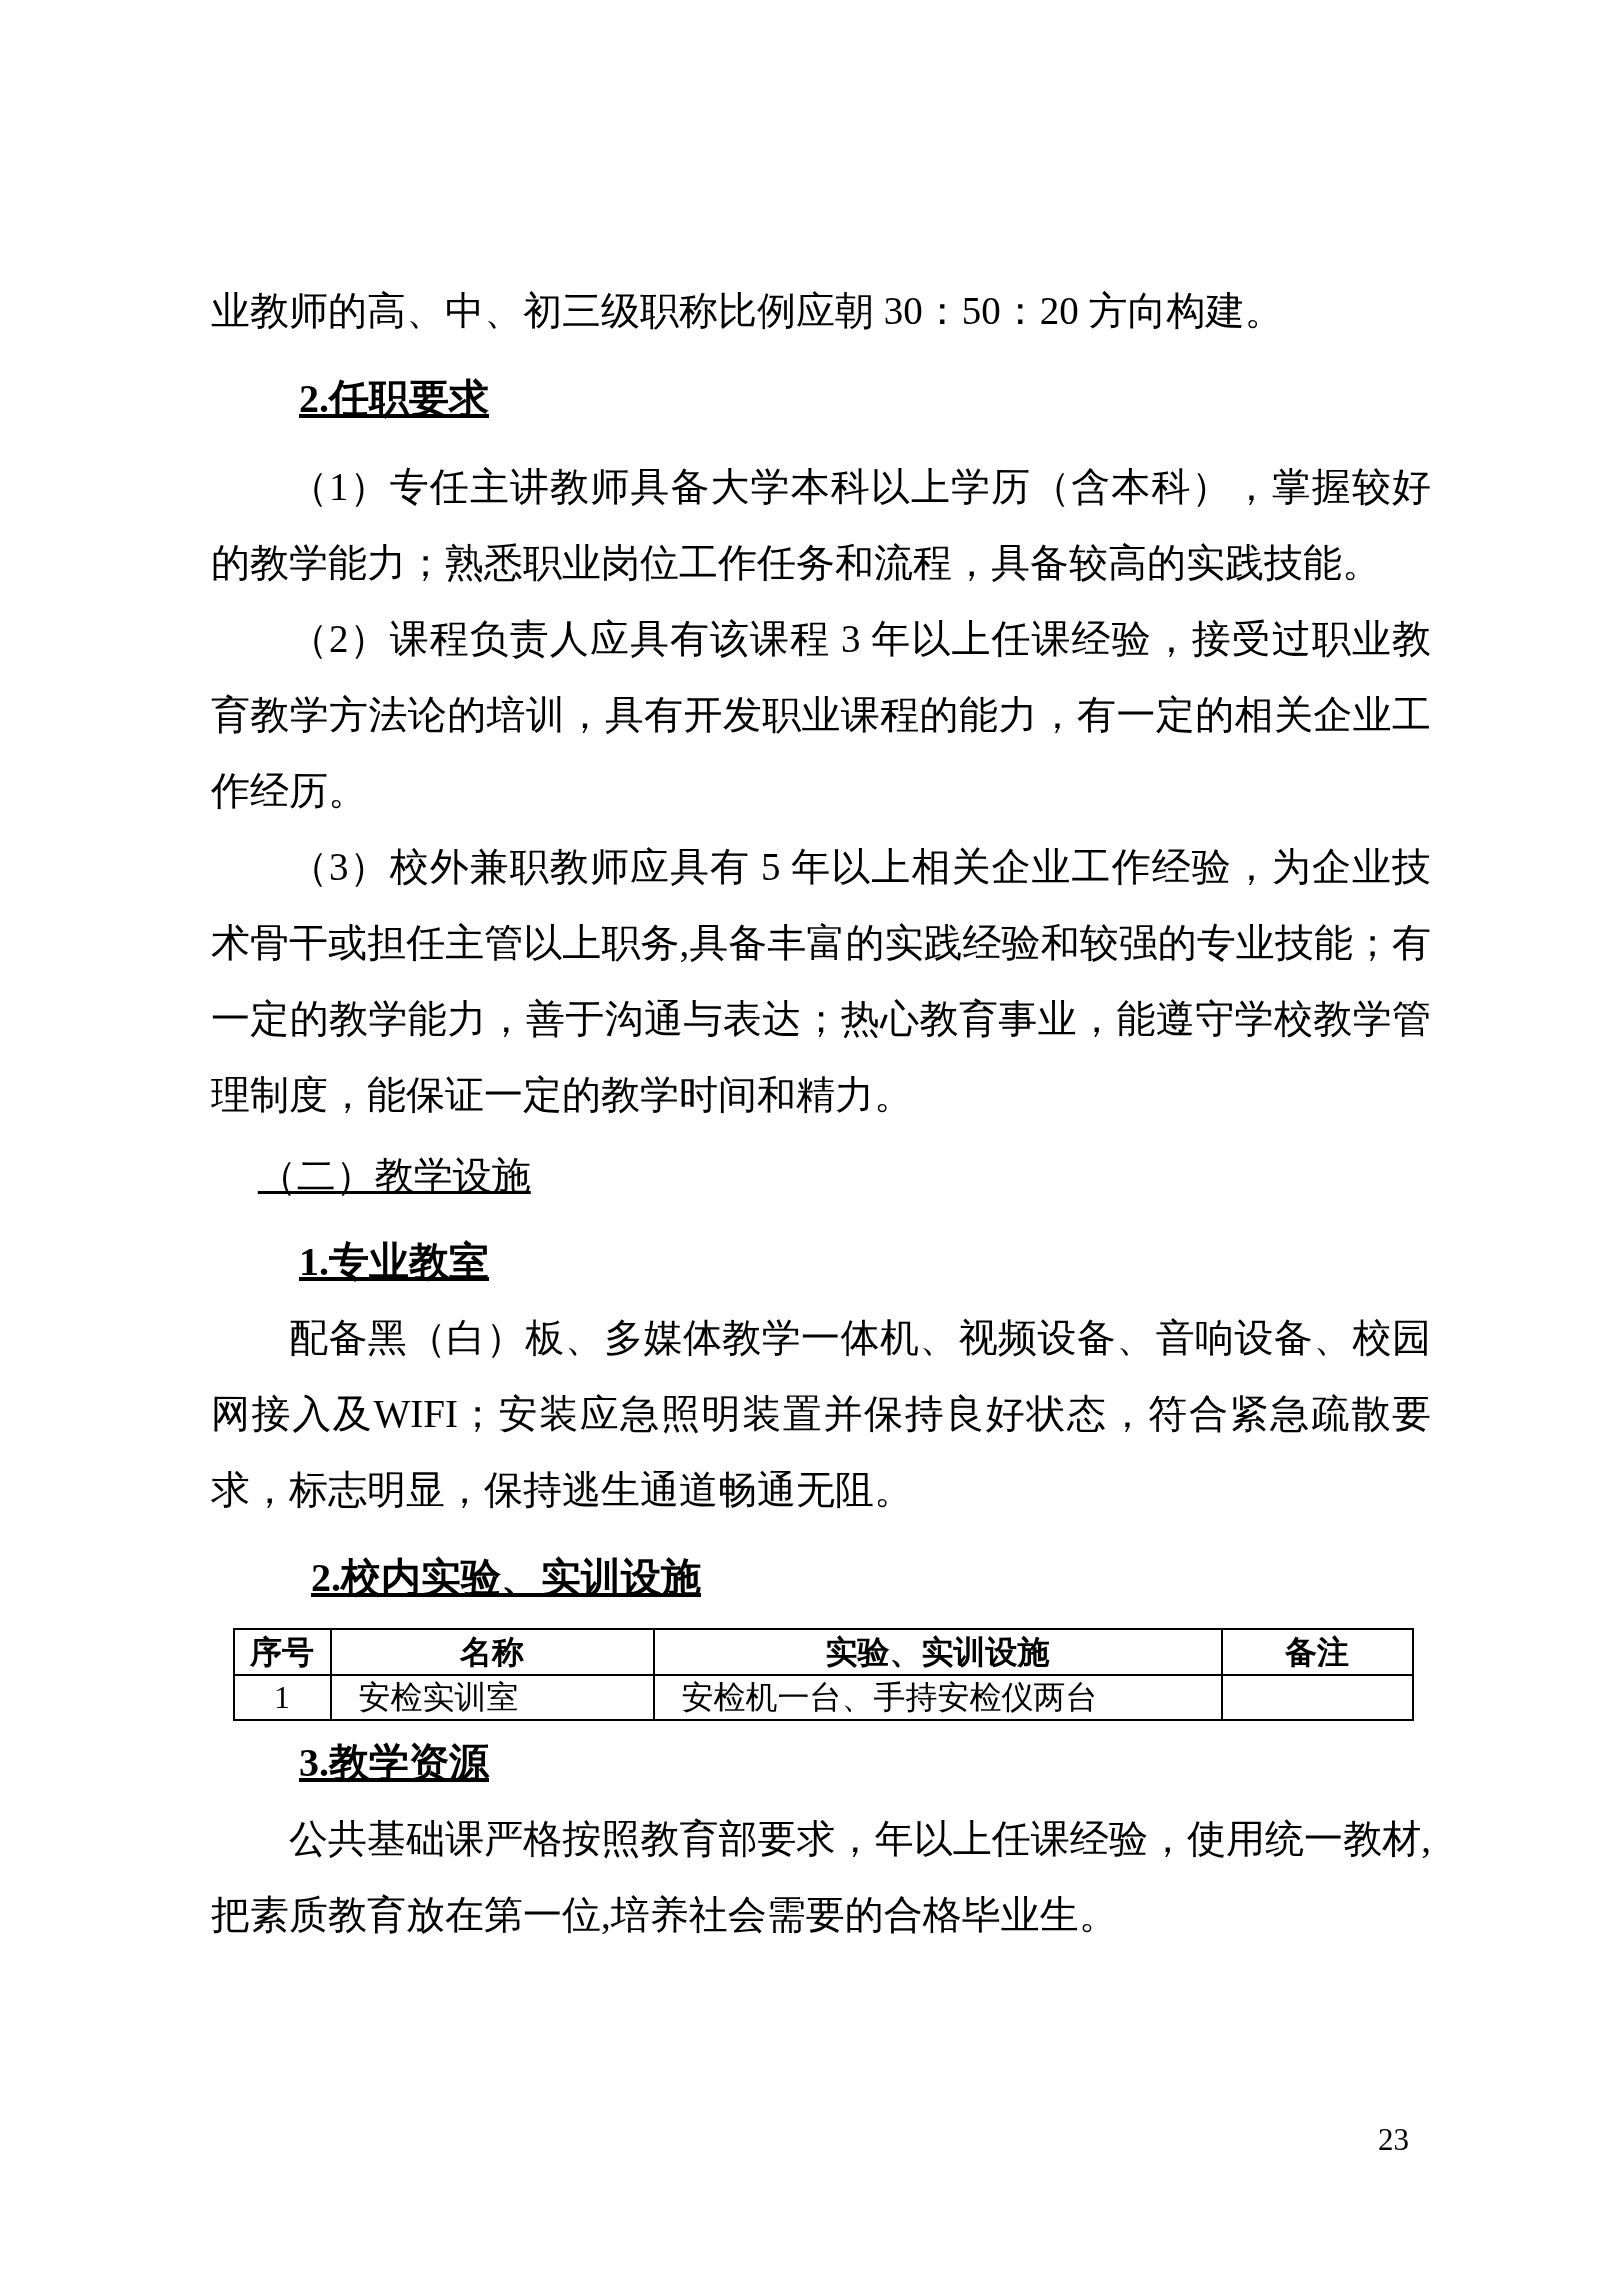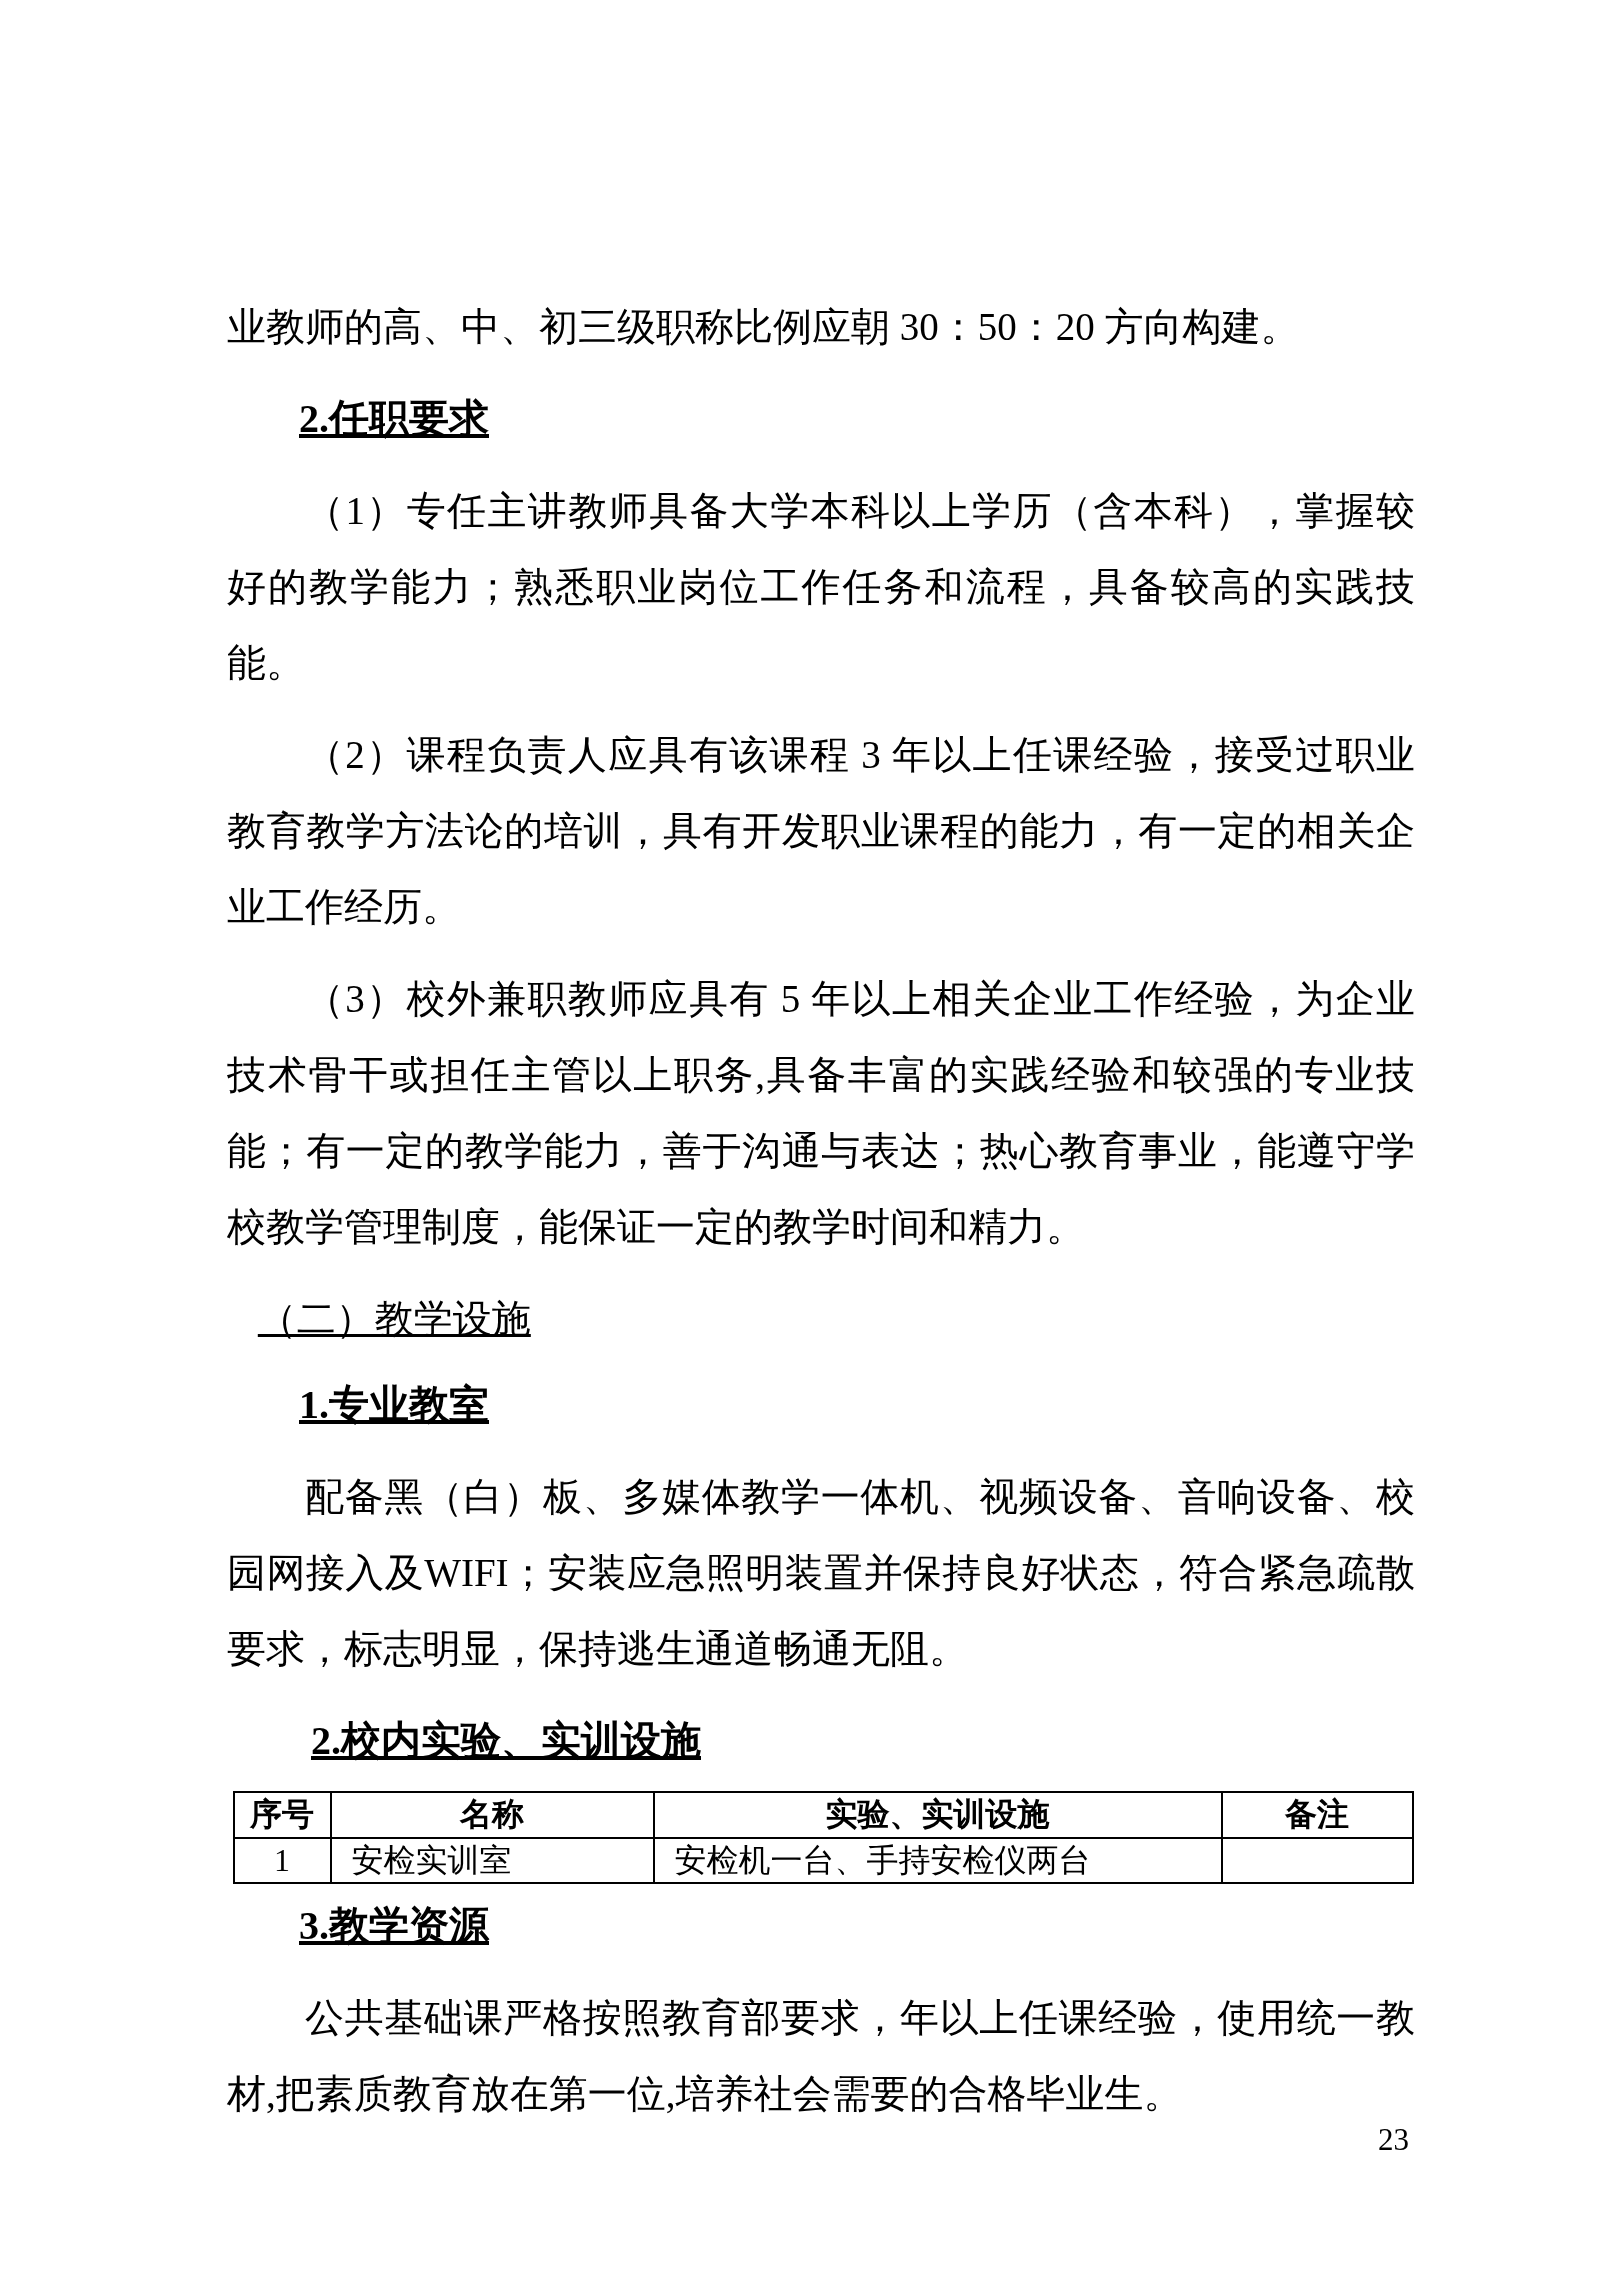--- a/index.html
+++ b/index.html
@@ -14,21 +14,21 @@
   }
   .content{
     position:absolute;
     left:211px;
     top:273px;
     width:1220px;
     font-size:39px;
     line-height:76px;
     text-align:justify;
   }
-  .content p{margin:16px;text-indent:2em;}
+  .content p{margin:0;text-indent:2em;}
   .content p.no-indent{text-indent:0;}
   .heading{
     font-weight:bold;
     font-size:40px;
     line-height:76px;
     padding-left:2.2em;
     text-align:left;
     text-decoration:underline;
   }
   .h-req{margin:11.8px 0;}
@@ -54,21 +54,21 @@
     vertical-align:middle;
   }
   table.facilities td{
     height:43px;
     border:2px solid #000;
     padding:0;
     vertical-align:middle;
   }
   table.facilities td.left{
     text-align:left;
-    padding-left:20px;
+    padding-left:27px;
   }
   .page-number{
     position:absolute;
     left:1378px;
     top:2121px;
     font-size:31px;
     line-height:37px;
   }
 </style>
 </head>

